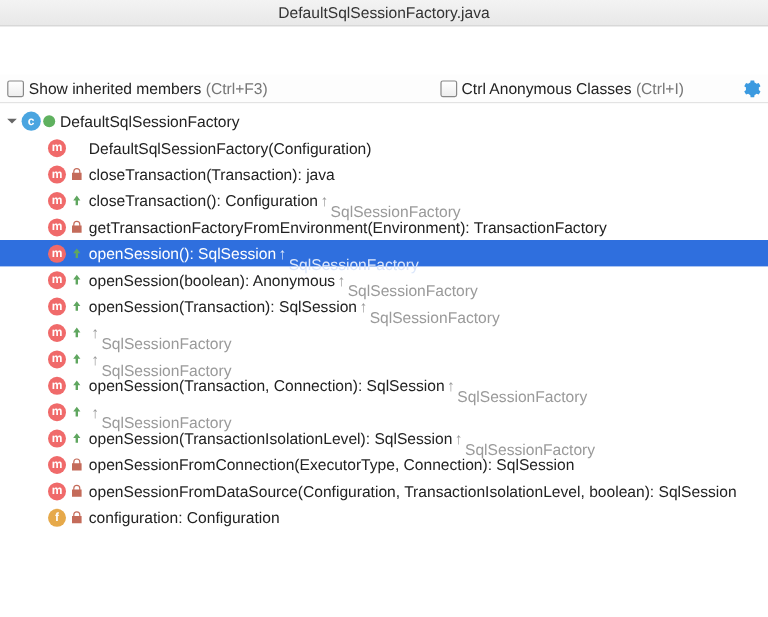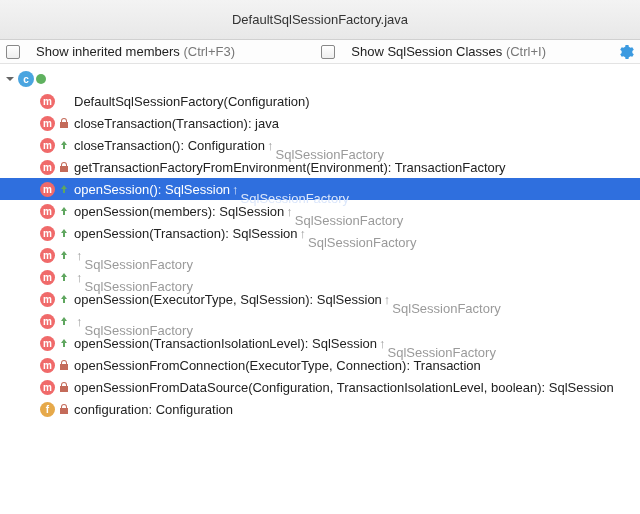--- a/index.html
+++ b/index.html
@@ -1,18 +1,18 @@
 <!DOCTYPE html>
 <html><head>
 <meta charset="utf-8">
 <style>
   * { box-sizing: border-box; margin: 0; padding: 0; }
   html, body { width: 640px; height: 514px; overflow: hidden; font-family: "Segoe UI", Arial, sans-serif; font-size: 13px; background: #fff; color: #222; }
-  .titlebar { height: 40px; background: linear-gradient(#f3f3f3,#e8e8e8); border-bottom: 1px solid #d0d0d0; display:flex; align-items:center; justify-content:center; font-size:13px; color:#333; }
-  .toolbar { height: 24px; background: #fdfdfd; border-bottom: 1px solid #e3e3e3; display:flex; align-items:center; padding: 0 6px; gap: 16px; }
+  .titlebar { height: 22px; background: linear-gradient(#f3f3f3,#e8e8e8); border-bottom: 1px solid #d0d0d0; display:flex; align-items:center; justify-content:center; font-size:13px; color:#333; }
+  .toolbar { height: 24px; background: #fdfdfd; border-bottom: 1px solid #e3e3e3; display:flex; align-items:center; padding: 0 6px; gap: 4px; margin-top: 40px; }
   .chk { width: 14px; height: 14px; border: 1px solid #888; border-radius: 2px; background: linear-gradient(#fff,#eee); display:inline-block; }
   .spacer { flex: 1; }
   .gear { width:16px; height:16px; color:#3b9ae0; }
   .hint { color:#777; }
   .tree { padding: 4px 0; overflow:auto; height: calc(514px - 46px); }
   .row { display:flex; align-items:center; height: 22px; white-space:nowrap; padding-left: 4px; }
   .row.root { padding-left: 4px; }
   .row.member { padding-left: 40px; }
   .row.selected { background: #2f6fde; color:#fff; }
   .row.selected .sig-super, .row.selected .arrow { color:#dce7fb; }
@@ -38,40 +38,41 @@
 
 <div class="toolbar">
   <span class="chk"></span>
   <span>
     <span>Show inherited members</span>
     <span class="hint">(Ctrl+F3)</span>
   </span>
   <span class="spacer"></span>
   <span class="chk"></span>
   <span>
-    <span>Show SqlSession Classes</span>
+    <span>Ctrl Anonymous Classes</span>
     <span class="hint">(Ctrl+I)</span>
   </span>
   <span style="width:40px"></span>
   <span class="gear">
     <svg viewBox="0 0 16 16" fill="currentColor">
         <path d="M8 5a3 3 0 100 6 3 3 0 000-6zm6.4 3c0-.4 0-.7-.1-1l1.5-1.2-1.5-2.6-1.8.6c-.5-.4-1.1-.8-1.7-1L10.5 1h-3l-.3 1.8c-.6.2-1.2.6-1.7 1l-1.8-.6L2.2 5.8 3.7 7c-.1.3-.1.6-.1 1s0 .7.1 1L2.2 10.2l1.5 2.6 1.8-.6c.5.4 1.1.8 1.7 1l.3 1.8h3l.3-1.8c.6-.2 1.2-.6 1.7-1l1.8.6 1.5-2.6L14.3 9c.1-.3.1-.6.1-1z"></path>
       </svg>
   </span>
 </div>
 
 <div class="tree" id="tree">
     <div class="row root">
       <span class="expander">
         <svg viewBox="0 0 10 10" width="10" height="10" fill="currentColor">
           <path d="M1 3l4 4 4-4z"></path>
         </svg>
       </span>
       <span class="cls-badge">c</span>
       <span class="impl"></span>
+      <span>DefaultSqlSessionFactory</span>
     </div>
     <div class="row member">
       <span class="m-badge">m</span>
       <span class="override-gutter "></span>
       <span class="sig-main">DefaultSqlSessionFactory(Configuration)</span> 
     </div>
     <div class="row member">
       <span class="m-badge">m</span>
       <span class="lock">
         <svg viewBox="0 0 12 12" fill="currentColor">
@@ -111,21 +112,21 @@
       <span class="arrow">↑</span>
       <span class="sig-super">SqlSessionFactory</span>
     </div>
     <div class="row member">
       <span class="m-badge">m</span>
       <span class="override-gutter on">
         <svg viewBox="0 0 10 10" width="10" height="10" fill="currentColor">
           <path d="M5 1l3 4H6v4H4V5H2l3-4z"></path>
         </svg>
       </span>
-      <span class="sig-main">openSession(members): SqlSession</span> 
+      <span class="sig-main">openSession(boolean): Anonymous</span> 
       <span class="arrow">↑</span>
       <span class="sig-super">SqlSessionFactory</span>
     </div>
     <div class="row member">
       <span class="m-badge">m</span>
       <span class="override-gutter on">
         <svg viewBox="0 0 10 10" width="10" height="10" fill="currentColor">
           <path d="M5 1l3 4H6v4H4V5H2l3-4z"></path>
         </svg>
       </span>
@@ -153,21 +154,21 @@
       <span class="arrow">↑</span>
       <span class="sig-super">SqlSessionFactory</span>
     </div>
     <div class="row member">
       <span class="m-badge">m</span>
       <span class="override-gutter on">
         <svg viewBox="0 0 10 10" width="10" height="10" fill="currentColor">
           <path d="M5 1l3 4H6v4H4V5H2l3-4z"></path>
         </svg>
       </span>
-      <span class="sig-main">openSession(ExecutorType, SqlSession): SqlSession</span> 
+      <span class="sig-main">openSession(Transaction, Connection): SqlSession</span> 
       <span class="arrow">↑</span>
       <span class="sig-super">SqlSessionFactory</span>
     </div>
     <div class="row member">
       <span class="m-badge">m</span>
       <span class="override-gutter on">
         <svg viewBox="0 0 10 10" width="10" height="10" fill="currentColor">
           <path d="M5 1l3 4H6v4H4V5H2l3-4z"></path>
         </svg>
       </span>
@@ -185,21 +186,21 @@
       <span class="arrow">↑</span>
       <span class="sig-super">SqlSessionFactory</span>
     </div>
     <div class="row member">
       <span class="m-badge">m</span>
       <span class="lock">
         <svg viewBox="0 0 12 12" fill="currentColor">
           <path d="M3 5V4a3 3 0 016 0v1h1v6H2V5h1zm1 0h4V4a2 2 0 00-4 0v1z"></path>
         </svg>
       </span>
-      <span class="sig-main">openSessionFromConnection(ExecutorType, Connection): Transaction</span> 
+      <span class="sig-main">openSessionFromConnection(ExecutorType, Connection): SqlSession</span> 
     </div>
     <div class="row member">
       <span class="m-badge">m</span>
       <span class="lock">
         <svg viewBox="0 0 12 12" fill="currentColor">
           <path d="M3 5V4a3 3 0 016 0v1h1v6H2V5h1zm1 0h4V4a2 2 0 00-4 0v1z"></path>
         </svg>
       </span>
       <span class="sig-main">openSessionFromDataSource(Configuration, TransactionIsolationLevel, boolean): SqlSession</span> 
     </div>

